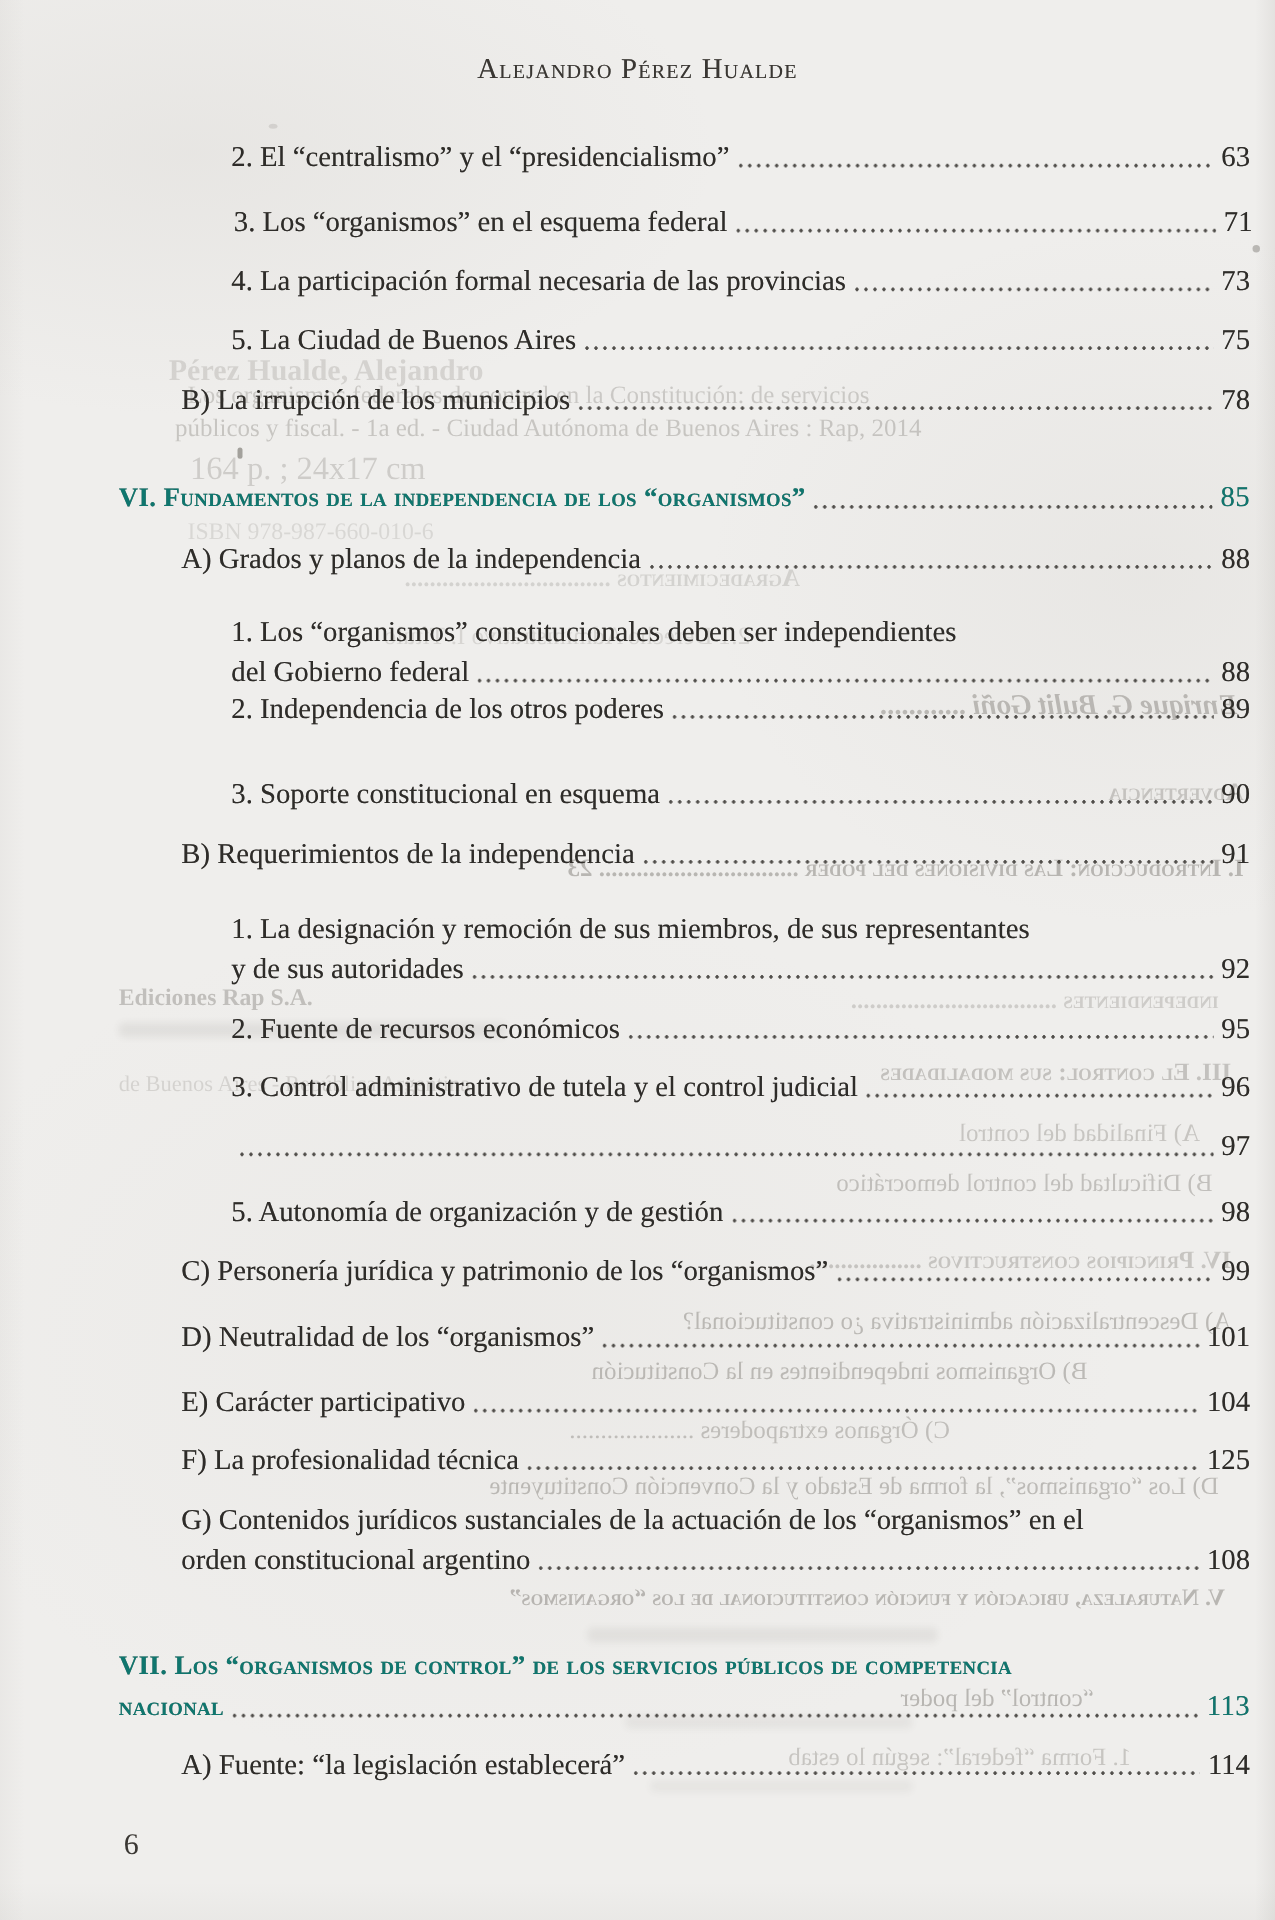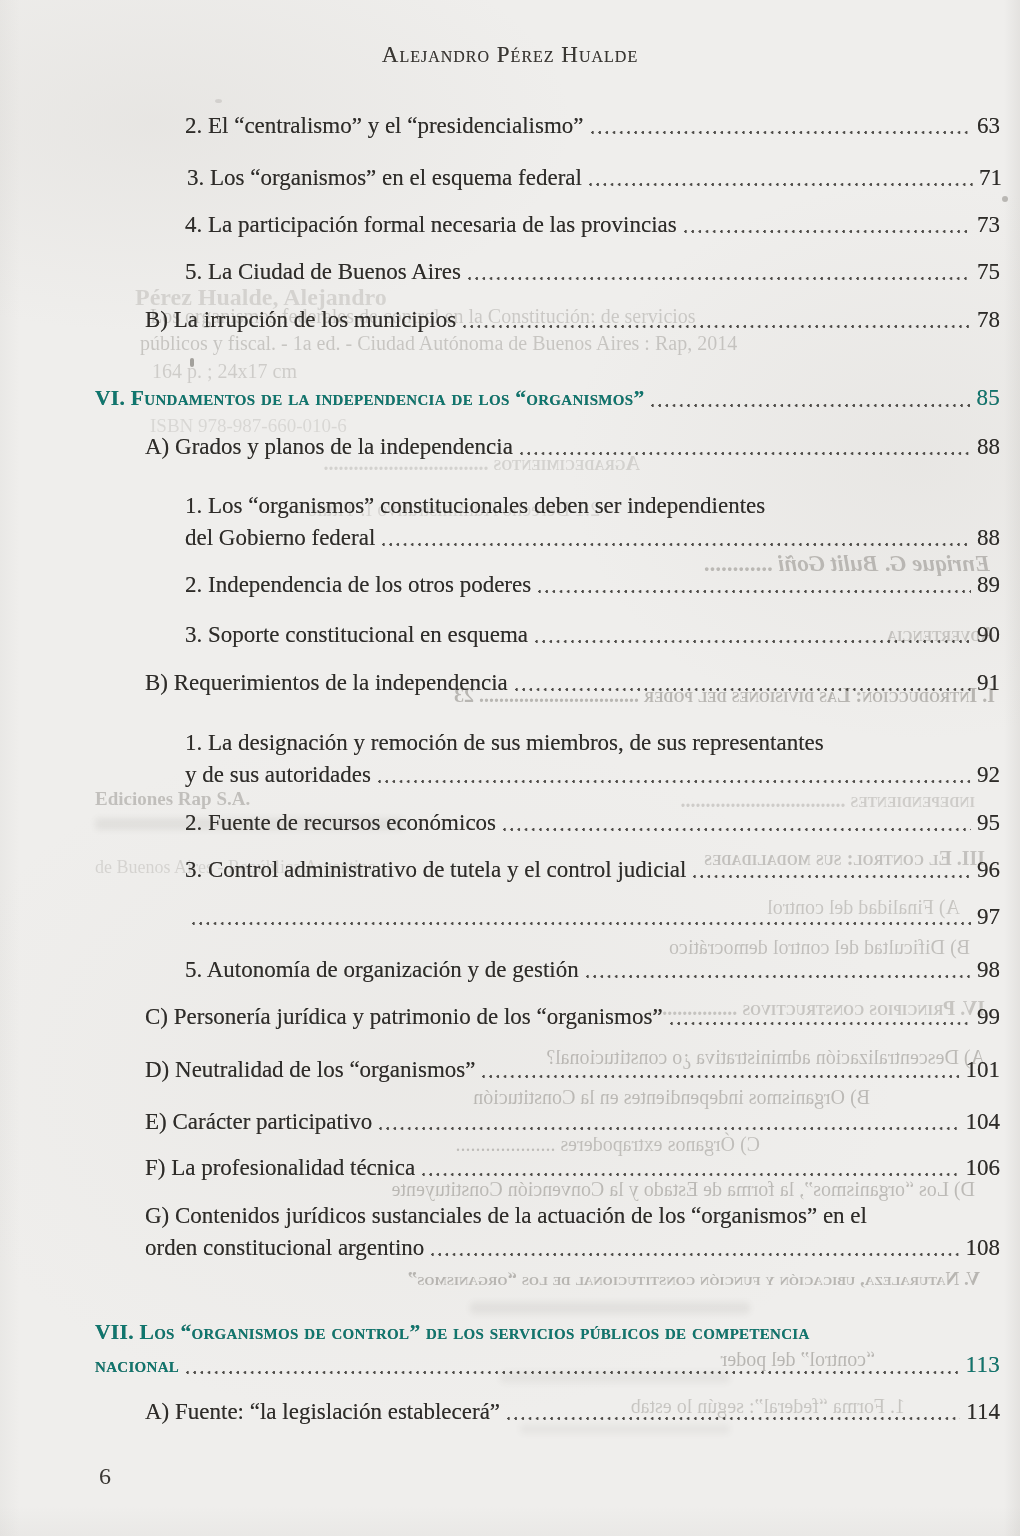--- a/index.html
+++ b/index.html
@@ -104,21 +104,21 @@
         </div>
       </div>
       <div class="toc-entry" style="top: 489px; left: 185px; width: 815px;">
         <div class="tline">1. Los “organismos” constitucionales deben ser independientes</div>
         <div class="row">
           <span class="label">del Gobierno federal</span>
           <span class="leader"></span>
           <span class="pg">88</span>
         </div>
       </div>
-      <div class="toc-entry" style="top: 569px; left: 185px; width: 815px;">
+      <div class="toc-entry" style="top: 551px; left: 185px; width: 815px;">
         <div class="row">
           <span class="label">2. Independencia de los otros poderes</span>
           <span class="leader"></span>
           <span class="pg">89</span>
         </div>
       </div>
       <div class="toc-entry" style="top: 619px; left: 185px; width: 815px;">
         <div class="row">
           <span class="label">3. Soporte constitucional en esquema</span>
           <span class="leader"></span>
@@ -185,21 +185,21 @@
         <div class="row">
           <span class="label">E) Carácter participativo</span>
           <span class="leader"></span>
           <span class="pg">104</span>
         </div>
       </div>
       <div class="toc-entry" style="top: 1152px; left: 145px; width: 855px;">
         <div class="row">
           <span class="label">F) La profesionalidad técnica</span>
           <span class="leader"></span>
-          <span class="pg">106</span>
+          <span class="pg">125</span>
         </div>
       </div>
       <div class="toc-entry" style="top: 1199px; left: 145px; width: 855px;">
         <div class="tline">G) Contenidos jurídicos sustanciales de la actuación de los “organismos” en el</div>
         <div class="row">
           <span class="label">orden constitucional argentino</span>
           <span class="leader"></span>
           <span class="pg">108</span>
         </div>
       </div>
@@ -216,21 +216,21 @@
           <span class="label">A) Fuente: “la legislación establecerá”</span>
           <span class="leader"></span>
           <span class="pg">114</span>
         </div>
       </div>
     </div>
   <div id="ghosts">
       <div class="ghost bold" style="top: 282px; left: 135px; width: 420px; opacity: 0.14; font-size: 24px;">Pérez Hualde, Alejandro</div>
       <div class="ghost" style="top: 304px; left: 150px; width: 700px; opacity: 0.2; font-size: 20px;">Los organismos federales de control en la Constitución: de servicios</div>
       <div class="ghost" style="top: 331px; left: 140px; width: 730px; opacity: 0.22; font-size: 20px;">públicos y fiscal. - 1a ed. - Ciudad Autónoma de Buenos Aires : Rap, 2014</div>
-      <div class="ghost" style="top: 359px; left: 152px; width: 280px; opacity: 0.18; font-size: 20px;">164 p. ; 24x17 cm</div>
+      <div class="ghost" style="top: 359px; left: 152px; width: 280px; opacity: 0.18; font-size: 26px;">164 p. ; 24x17 cm</div>
       <div class="ghost" style="top: 414px; left: 150px; width: 320px; opacity: 0.12; font-size: 19px;">ISBN 978-987-660-010-6</div>
       <div class="ghost mirrored bold smallcaps" style="top: 451px; left: 100px; width: 540px; opacity: 0.15; font-size: 20px;">Agradecimientos .................................</div>
       <div class="ghost mirrored" style="top: 497px; left: 160px; width: 440px; opacity: 0.13; font-size: 20px;">2.1 Derecho Administrativo I. Título</div>
       <div class="ghost mirrored bold italic" style="top: 550px; left: 545px; width: 445px; opacity: 0.28; font-size: 23px;">Enrique G. Bulit Goñi ............</div>
       <div class="ghost mirrored bold smallcaps" style="top: 622px; left: 815px; width: 180px; opacity: 0.22; font-size: 20px;">Advertencia</div>
       <div class="ghost mirrored bold smallcaps" style="top: 683px; left: 100px; width: 895px; opacity: 0.3; font-size: 20px;">I. Introducción: Las divisiones del poder ................................ 23</div>
       <div class="ghost bold" style="top: 787px; left: 95px; width: 220px; opacity: 0.25; font-size: 19px;">Ediciones Rap S.A.</div>
       <div class="ghost mirrored bold smallcaps" style="top: 788px; left: 330px; width: 645px; opacity: 0.18; font-size: 20px;">independientes .................................</div>
       <div class="ghost" style="top: 856px; left: 95px; width: 450px; opacity: 0.14; font-size: 18px;">de Buenos Aires - República Argentina</div>
       <div class="ghost mirrored bold smallcaps" style="top: 846px; left: 575px; width: 410px; opacity: 0.24; font-size: 20px;">III. El control: sus modalidades</div>

